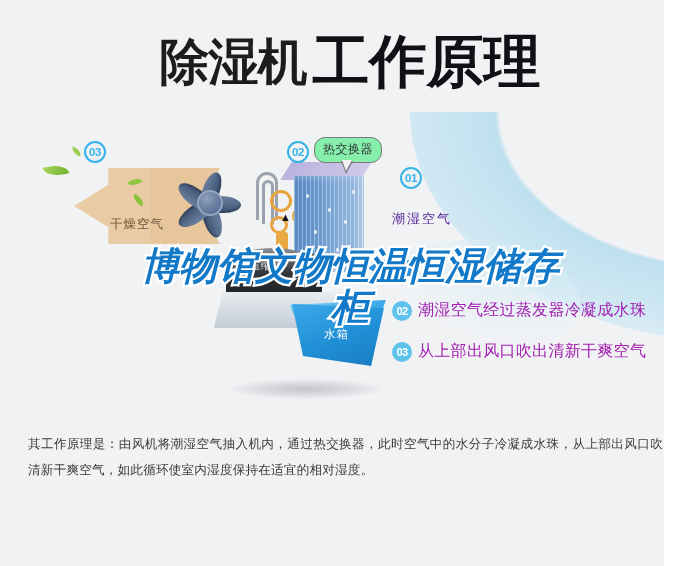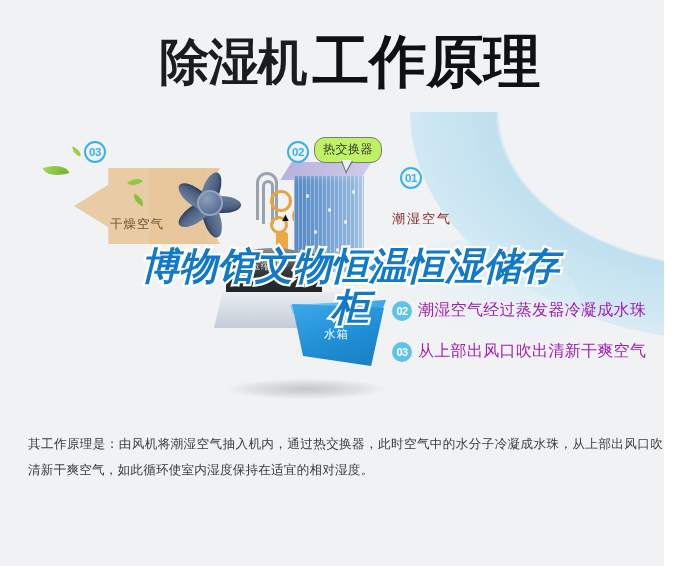--- a/index.html
+++ b/index.html
@@ -106,21 +106,21 @@
   }
   .b-03{ left:84px; top:21px; }
   .b-02{ left:287px; top:21px; }
   .b-01{ left:400px; top:47px; }
 
   
   .callout{
     position:absolute; left:314px; top:17px;
     padding:3px 8px 4px;
     border:1.6px solid #7a7a7a; border-radius:11px;
-    background:#bef264; color:#333;
+    background:#86efac; color:#333;
     font-size:12px; letter-spacing:.5px; white-space:nowrap;
   }
   .callout:after{
     content:""; position:absolute; left:26px; bottom:-12px;
     width:0; height:0;
     border-left:5px solid transparent; border-right:7px solid transparent;
     border-top:13px solid #7a7a7a;
   }
   .callout:before{
     content:""; position:absolute; left:27px; bottom:-9px;
@@ -218,21 +218,21 @@
   
   .intake-arrow{
     position:absolute; left:368px; top:140px; width:44px; height:16px;
     background:#2f8fd8;
     clip-path:polygon(100% 0%, 100% 100%, 28% 100%, 28% 100%, 0% 50%, 28% 0%);
   }
 
   
   .lbl-humid{
     position:absolute; left:392px; top:90px;
-    font-size:13px; color:#7f1d1d; letter-spacing:2px;text-align:right;
+    font-size:13px; color:#4c1d95; letter-spacing:2px;text-align:right;
   }
 
   
   .floor-shadow{
     position:absolute; left:206px; top:256px; width:200px; height:26px;
     background:radial-gradient(50% 50% at 50% 50%,
       rgba(90,95,105,.30) 0%, rgba(120,125,135,.14) 55%, rgba(241,242,244,0) 80%);
   }
 
   

